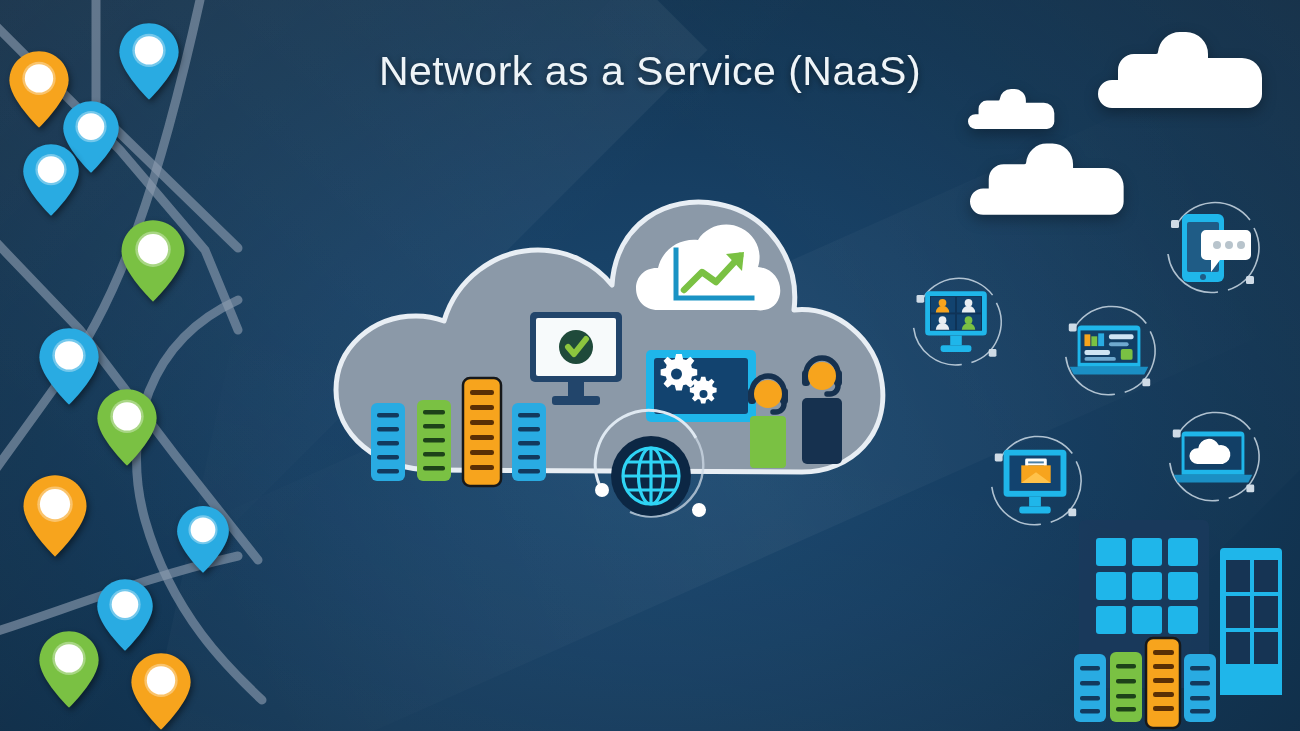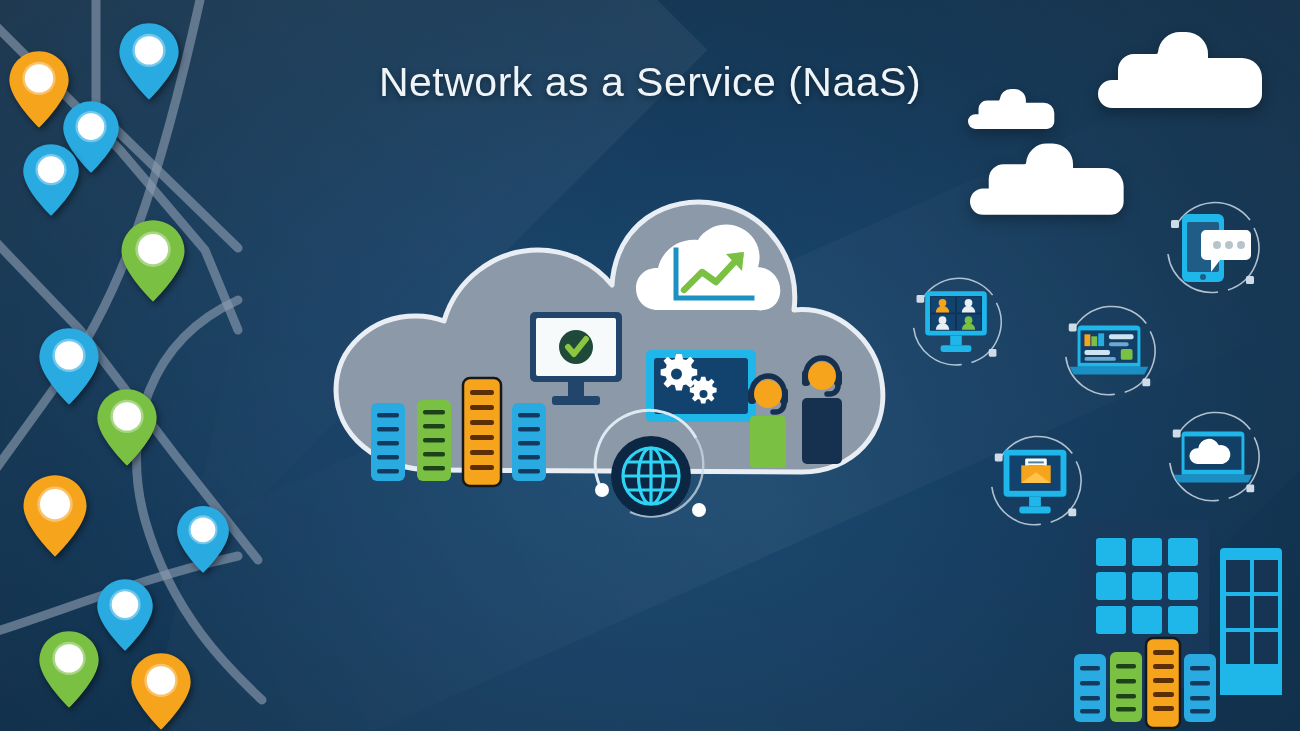--- a/index.html
+++ b/index.html
@@ -21,21 +21,20 @@
   .ray-bc{left:150px;bottom:-430px;width:1000px;height:760px;transform:rotate(12deg);
     background:linear-gradient(0deg, rgba(255,255,255,0.05), rgba(255,255,255,0));}
   .ray-diag{left:180px;top:300px;width:1100px;height:260px;transform:rotate(-24deg);
     background:linear-gradient(90deg, rgba(255,255,255,0.0), rgba(255,255,255,0.045) 50%, rgba(255,255,255,0));}
 
   
   #title{
     position:absolute;left:0;top:48px;width:1300px;text-align:center;
     color:#eef4f8;font-size:41px;letter-spacing:.5px;font-weight:400;
     text-shadow:0 2px 6px rgba(0,0,0,.45);
-    margin-top:11px;
   }
 
   
   #maplayer{position:absolute;left:0;top:0;width:265px;height:731px;}
   .pin{position:absolute;}
   .pin svg{display:block;filter:drop-shadow(2px 3px 3px rgba(0,0,0,.45));}
 
   
   .skycloud{position:absolute;filter:drop-shadow(0 5px 7px rgba(0,0,0,.3));}
 

